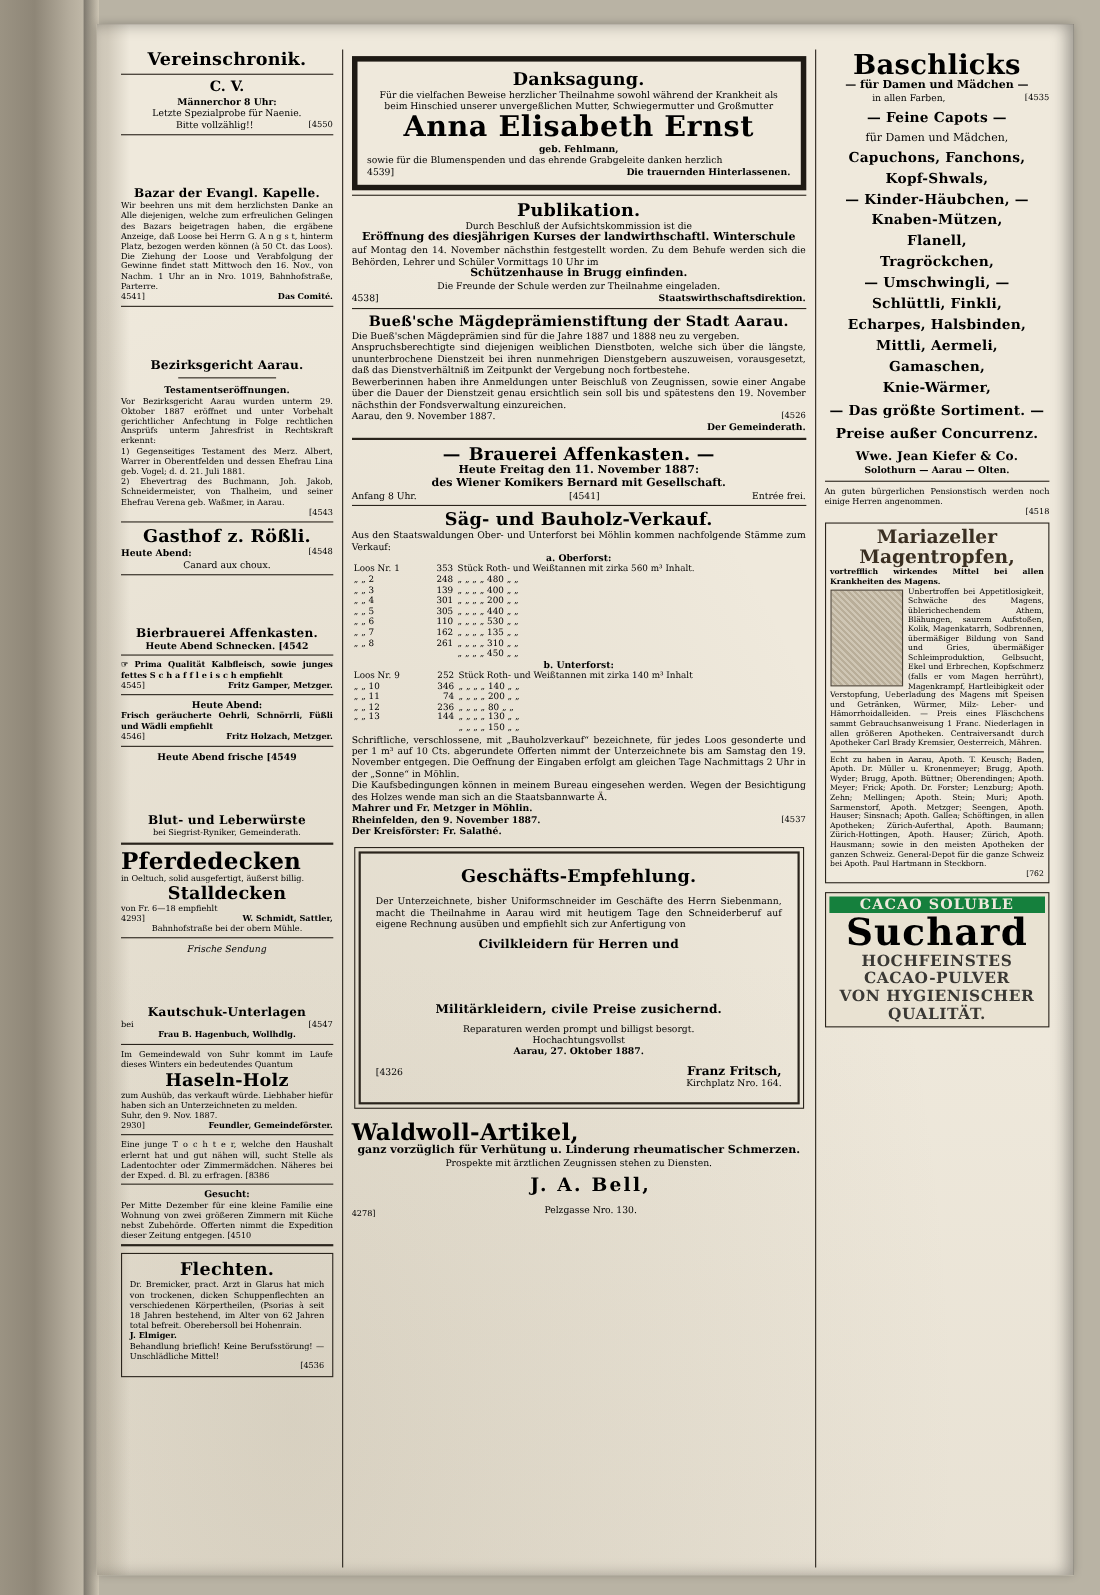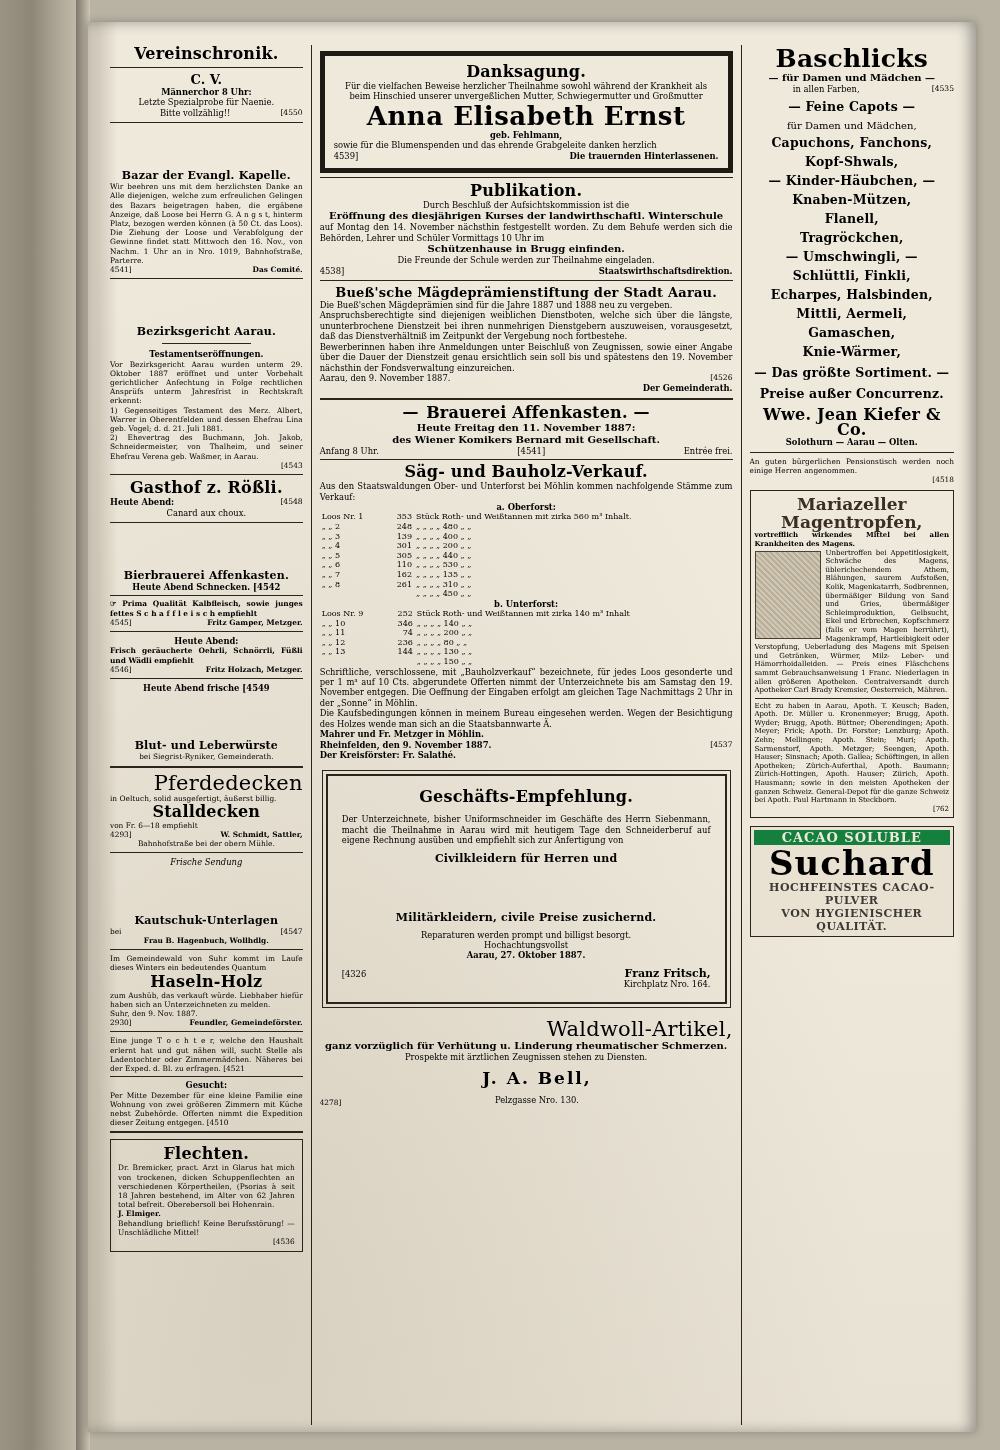--- a/index.html
+++ b/index.html
@@ -46,21 +46,21 @@
   .just{text-align:justify;}
   .tiny{font-size:7.4px;line-height:9.2px;}
   .sm{font-size:8.4px;line-height:10.4px;}
   .md{font-size:10px;line-height:12px;}
   .b{font-weight:bold;}
   .hr{border:0;border-top:1.2px solid #2a241c;margin:4px 0;}
   .hr2{border:0;border-top:2.6px solid #2a241c;margin:4px 0;}
   .hrthin{border:0;border-top:.8px solid #2a241c;margin:3px 0;}
   .short{width:46%;margin:5px auto;border:0;border-top:1.4px solid #2a241c;}
   .ref{float:right;font-size:7.6px;font-weight:normal;}
-  .head1{font-size:21px;line-height:22px;text-align:right;font-weight:normal;}
+  .head1{font-size:21px;line-height:22px;text-align:left;font-weight:bold;}
   .head2{font-size:16px;line-height:18px;text-align:center;font-weight:bold;}
   .head3{font-size:13px;line-height:15px;text-align:center;font-weight:bold;}
   .head4{font-size:11px;line-height:13px;text-align:center;font-weight:bold;margin-top:46px;}
   .italic{font-style:italic;}
   .ad-box2{border:1.5px solid #2a241c;padding:5px 7px;margin:6px 0;}
   .thickbox{border:5px solid #1e1a14;padding:7px 9px;margin:6px 0 4px;}
   .fancy{border:2px solid #2a241c;outline:1px solid #2a241c;outline-offset:3px;padding:12px 14px;margin:14px 6px;}
   .tbl{width:100%;border-collapse:collapse;font-size:8px;line-height:9.6px;}
   .tbl td{padding:0 2px;white-space:nowrap;}
   .r{text-align:right;}
@@ -69,21 +69,21 @@
   .col3 .item{margin:3px 0;text-align:center;}
   .c3head{font-size:25px;font-weight:bold;text-align:center;line-height:27px;}
   .c3line{font-size:12.5px;text-align:center;font-weight:bold;line-height:16px;margin:5px 0;}
   .mz{border:1.6px solid #2a241c;padding:4px;margin-top:6px;background:#efe9dc;}
   .mz-h{font-size:17px;font-weight:bold;text-align:center;line-height:18px;color:#3a2f22;}
   .mz-img{width:64px;height:86px;float:left;margin:2px 5px 2px 0;border:1px solid #4a4034;
     background:repeating-linear-gradient(45deg,#cfc6b4 0 2px,#b9ae99 2px 4px);}
   .suchard{margin-top:8px;border:1.5px solid #2a241c;background:#e9e2d2;padding:3px;}
   .such-top{font-size:13px;font-weight:bold;text-align:center;letter-spacing:1px;background:#15803d;color:#efe9dc;}
   .such-mid{font-size:34px;font-weight:bold;text-align:center;line-height:36px;letter-spacing:1px;}
-  .such-bot{font-size:11px;font-weight:bold;text-align:center;letter-spacing:.5px;opacity:.75;}
+  .such-bot{font-size:14px;font-weight:bold;text-align:center;letter-spacing:.5px;opacity:.75;}
   .notetiny{font-size:7px;line-height:8.6px;text-align:justify;}
   .flex{display:flex;justify-content:space-between;}
 </style>
 </head>
 <body>
 
 <div id="spine"></div>
 
 <div id="paper">
   <div id="papergrain"></div>
@@ -175,21 +175,21 @@
       <div class="tiny just">Im Gemeindewald von Suhr kommt im Laufe dieses Winters ein bedeutendes Quantum</div>
       <div class="head2 frak">Haseln-Holz</div>
       <div class="tiny just">zum Aushüb, das verkauft würde. Liebhaber hiefür haben sich an Unterzeichneten zu melden.</div>
       <div class="tiny">Suhr, den 9. Nov. 1887.</div>
       <div class="tiny flex">
         <span>2930]</span>
         <span class="b">Feundler, Gemeindeförster.</span>
       </div>
       <hr class="hr">
 
-      <div class="tiny just">Eine junge T o c h t e r, welche den Haushalt erlernt hat und gut nähen will, sucht Stelle als Ladentochter oder Zimmermädchen. Näheres bei der Exped. d. Bl. zu erfragen. [4521</div>
+      <div class="tiny just">Eine junge T o c h t e r, welche den Haushalt erlernt hat und gut nähen will, sucht Stelle als Ladentochter oder Zimmermädchen. Näheres bei der Exped. d. Bl. zu erfragen. [8386</div>
       <hr class="hrthin">
 
       <div class="sm ctr b">Gesucht:</div>
       <div class="tiny just">Per Mitte Dezember für eine kleine Familie eine Wohnung von zwei größeren Zimmern mit Küche nebst Zubehörde. Offerten nimmt die Expedition dieser Zeitung entgegen. [4510</div>
       <hr class="hr2">
 
       <div class="ad-box2">
         <div class="head2 frak">Flechten.</div>
         <div class="tiny just">Dr. Bremicker, pract. Arzt in Glarus hat mich von trockenen, dicken Schuppenflechten an verschiedenen Körpertheilen, (Psorias à seit 18 Jahren bestehend, im Alter von 62 Jahren total befreit. Oberebersoll bei Hohenrain.</div>
         <div class="tiny b">J. Elmiger.</div>
@@ -393,21 +393,21 @@
           <div class="item c3line frak">— Umschwingli, —</div>
           <div class="item c3line frak">Schlüttli, Finkli,</div>
           <div class="item c3line frak">Echarpes, Halsbinden,</div>
           <div class="item c3line frak">Mittli, Aermeli,</div>
           <div class="item c3line frak">Gamaschen,</div>
           <div class="item c3line frak">Knie-Wärmer,</div>
         </div>
 
       <div class="c3line frak">— Das größte Sortiment. —</div>
       <div class="c3line frak">Preise außer Concurrenz.</div>
-      <div class="head3 frak" style="font-size:16px;margin-top:4px">Wwe. Jean Kiefer &amp; Co.</div>
+      <div class="head3 frak" style="font-size:11px;margin-top:4px">Wwe. Jean Kiefer &amp; Co.</div>
       <div class="sm ctr b">Solothurn — Aarau — Olten.</div>
       <hr class="hr">
       <div class="tiny just">An guten bürgerlichen Pensionstisch werden noch einige Herren angenommen.</div>
       <div class="tiny" style="text-align:right">[4518</div>
 
       <div class="mz">
         <div class="mz-h">Mariazeller</div>
         <div class="mz-h">Magentropfen,</div>
         <div class="notetiny ctr b">vortrefflich wirkendes Mittel bei allen Krankheiten des Magens.</div>
         <div class="mz-img"></div>

